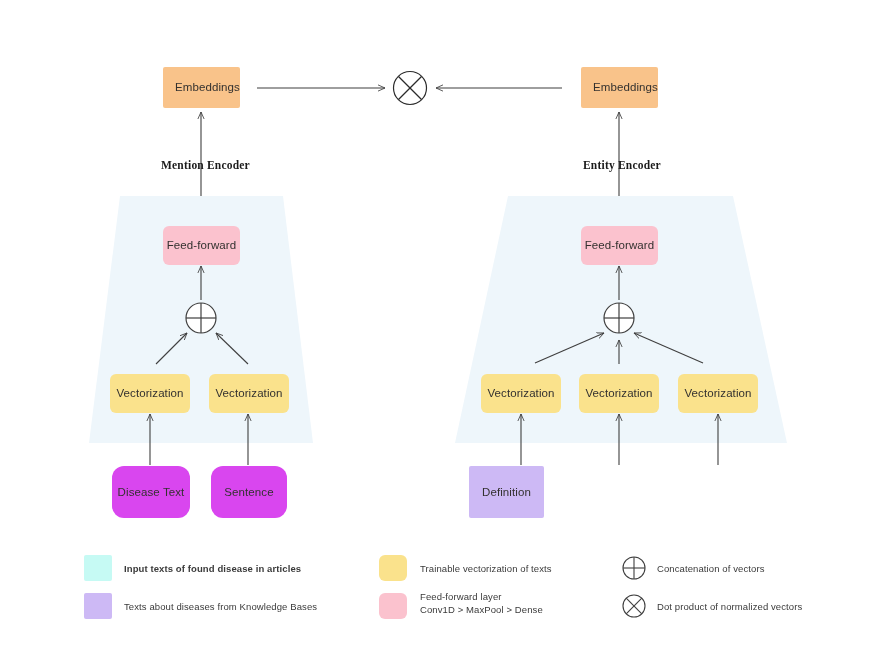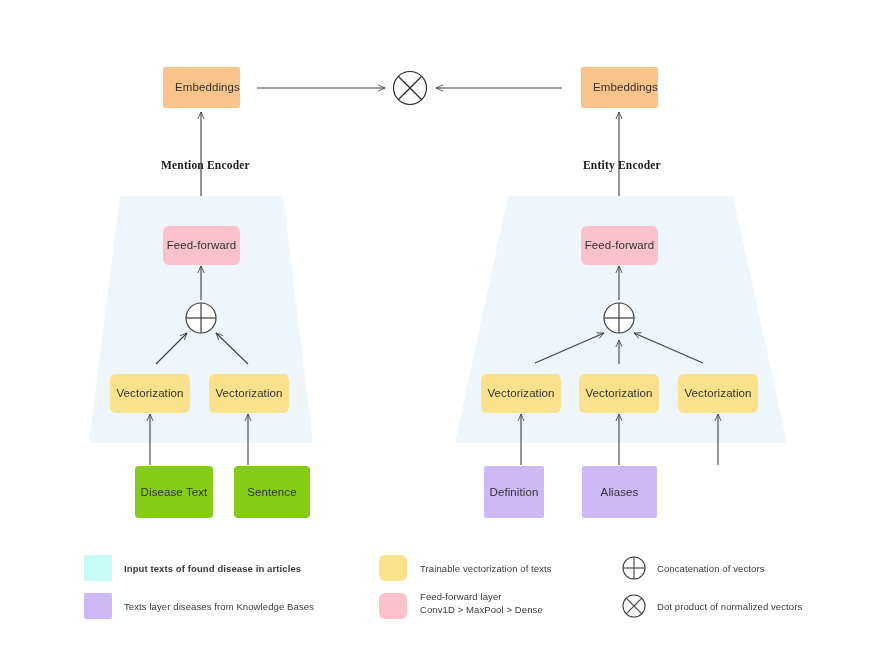--- a/index.html
+++ b/index.html
@@ -20,21 +20,21 @@
     display: flex; align-items: center; justify-content: center;
     text-align: center;
     font-size: 11.5px;
     line-height: 1.25;
     color: #33312f;
     letter-spacing: .1px;
   }
   .node.emb    { background:#F9C38A; border-radius:2px;padding-left:12px; }
   .node.ff     { background:#FBC2CE; border-radius:6px; }
   .node.vec    { background:#FAE28C; border-radius:6px; }
-  .node.inCyan { background:#84cc16; border-radius:4px;margin-left:23px; }
+  .node.inCyan { background:#d946ef; border-radius:12px; }
   .node.inPurp { background:#CDB9F5; border-radius:2px; }
 
   .caption {
     position:absolute;
     font-size:11.5px; font-weight:bold; color:#1b1b1b;
     letter-spacing:.2px; white-space:nowrap;font-family:Liberation Serif, serif;
   }
   .title-cos {
     position:absolute; text-align:center;
     font-size:11.5px; font-weight:bold; color:#1b1b1b;
@@ -162,34 +162,31 @@
   <div class="node vec" style="left:481px; top:374px; width:80px; height:39px;">
     <span>Vectorization</span>
   </div>
   <div class="node vec" style="left:579px; top:374px; width:80px; height:39px;">
     <span>Vectorization</span>
   </div>
   <div class="node vec" style="left:678px; top:374px; width:80px; height:39px;">
     <span>Vectorization</span>
   </div>
 
-  <div class="node inPurp" style="left:484px; top:466px; width:60px; height:52px;">
+  <div class="node inPurp" style="left:469px; top:466px; width:75px; height:52px;">
     <span>Definition</span>
-  </div>
-  <div class="node inPurp" style="left:582px; top:466px; width:75px; height:52px;">
-    <span>Aliases</span>
   </div>
 
   <div class="legend">
 
     <div class="lg-sw cyan" style="left:84px; top:555px;"></div>
     <div class="lg-txt" style="left:124px; top:563px; width:230px;font-weight:bold;">Input texts of found disease in articles</div>
 
     <div class="lg-sw purp" style="left:84px; top:593px;"></div>
-    <div class="lg-txt" style="left:124px; top:601px; width:240px;">Texts layer diseases from Knowledge Bases</div>
+    <div class="lg-txt" style="left:124px; top:601px; width:240px;">Texts about diseases from Knowledge Bases</div>
 
     <div class="lg-sw yel" style="left:379px; top:555px;"></div>
     <div class="lg-txt" style="left:420px; top:563px; width:200px;">Trainable vectorization of texts</div>
 
     <div class="lg-sw pink" style="left:379px; top:593px;"></div>
     <div class="lg-txt" style="left:420px; top:591px; width:200px;">Feed-forward layer
 Conv1D &gt; MaxPool &gt; Dense</div>
 
     <div class="lg-txt" style="left:657px; top:563px; width:200px;">Concatenation of vectors</div>
     <div class="lg-txt" style="left:657px; top:601px; width:210px;">Dot product of normalized vectors</div>

